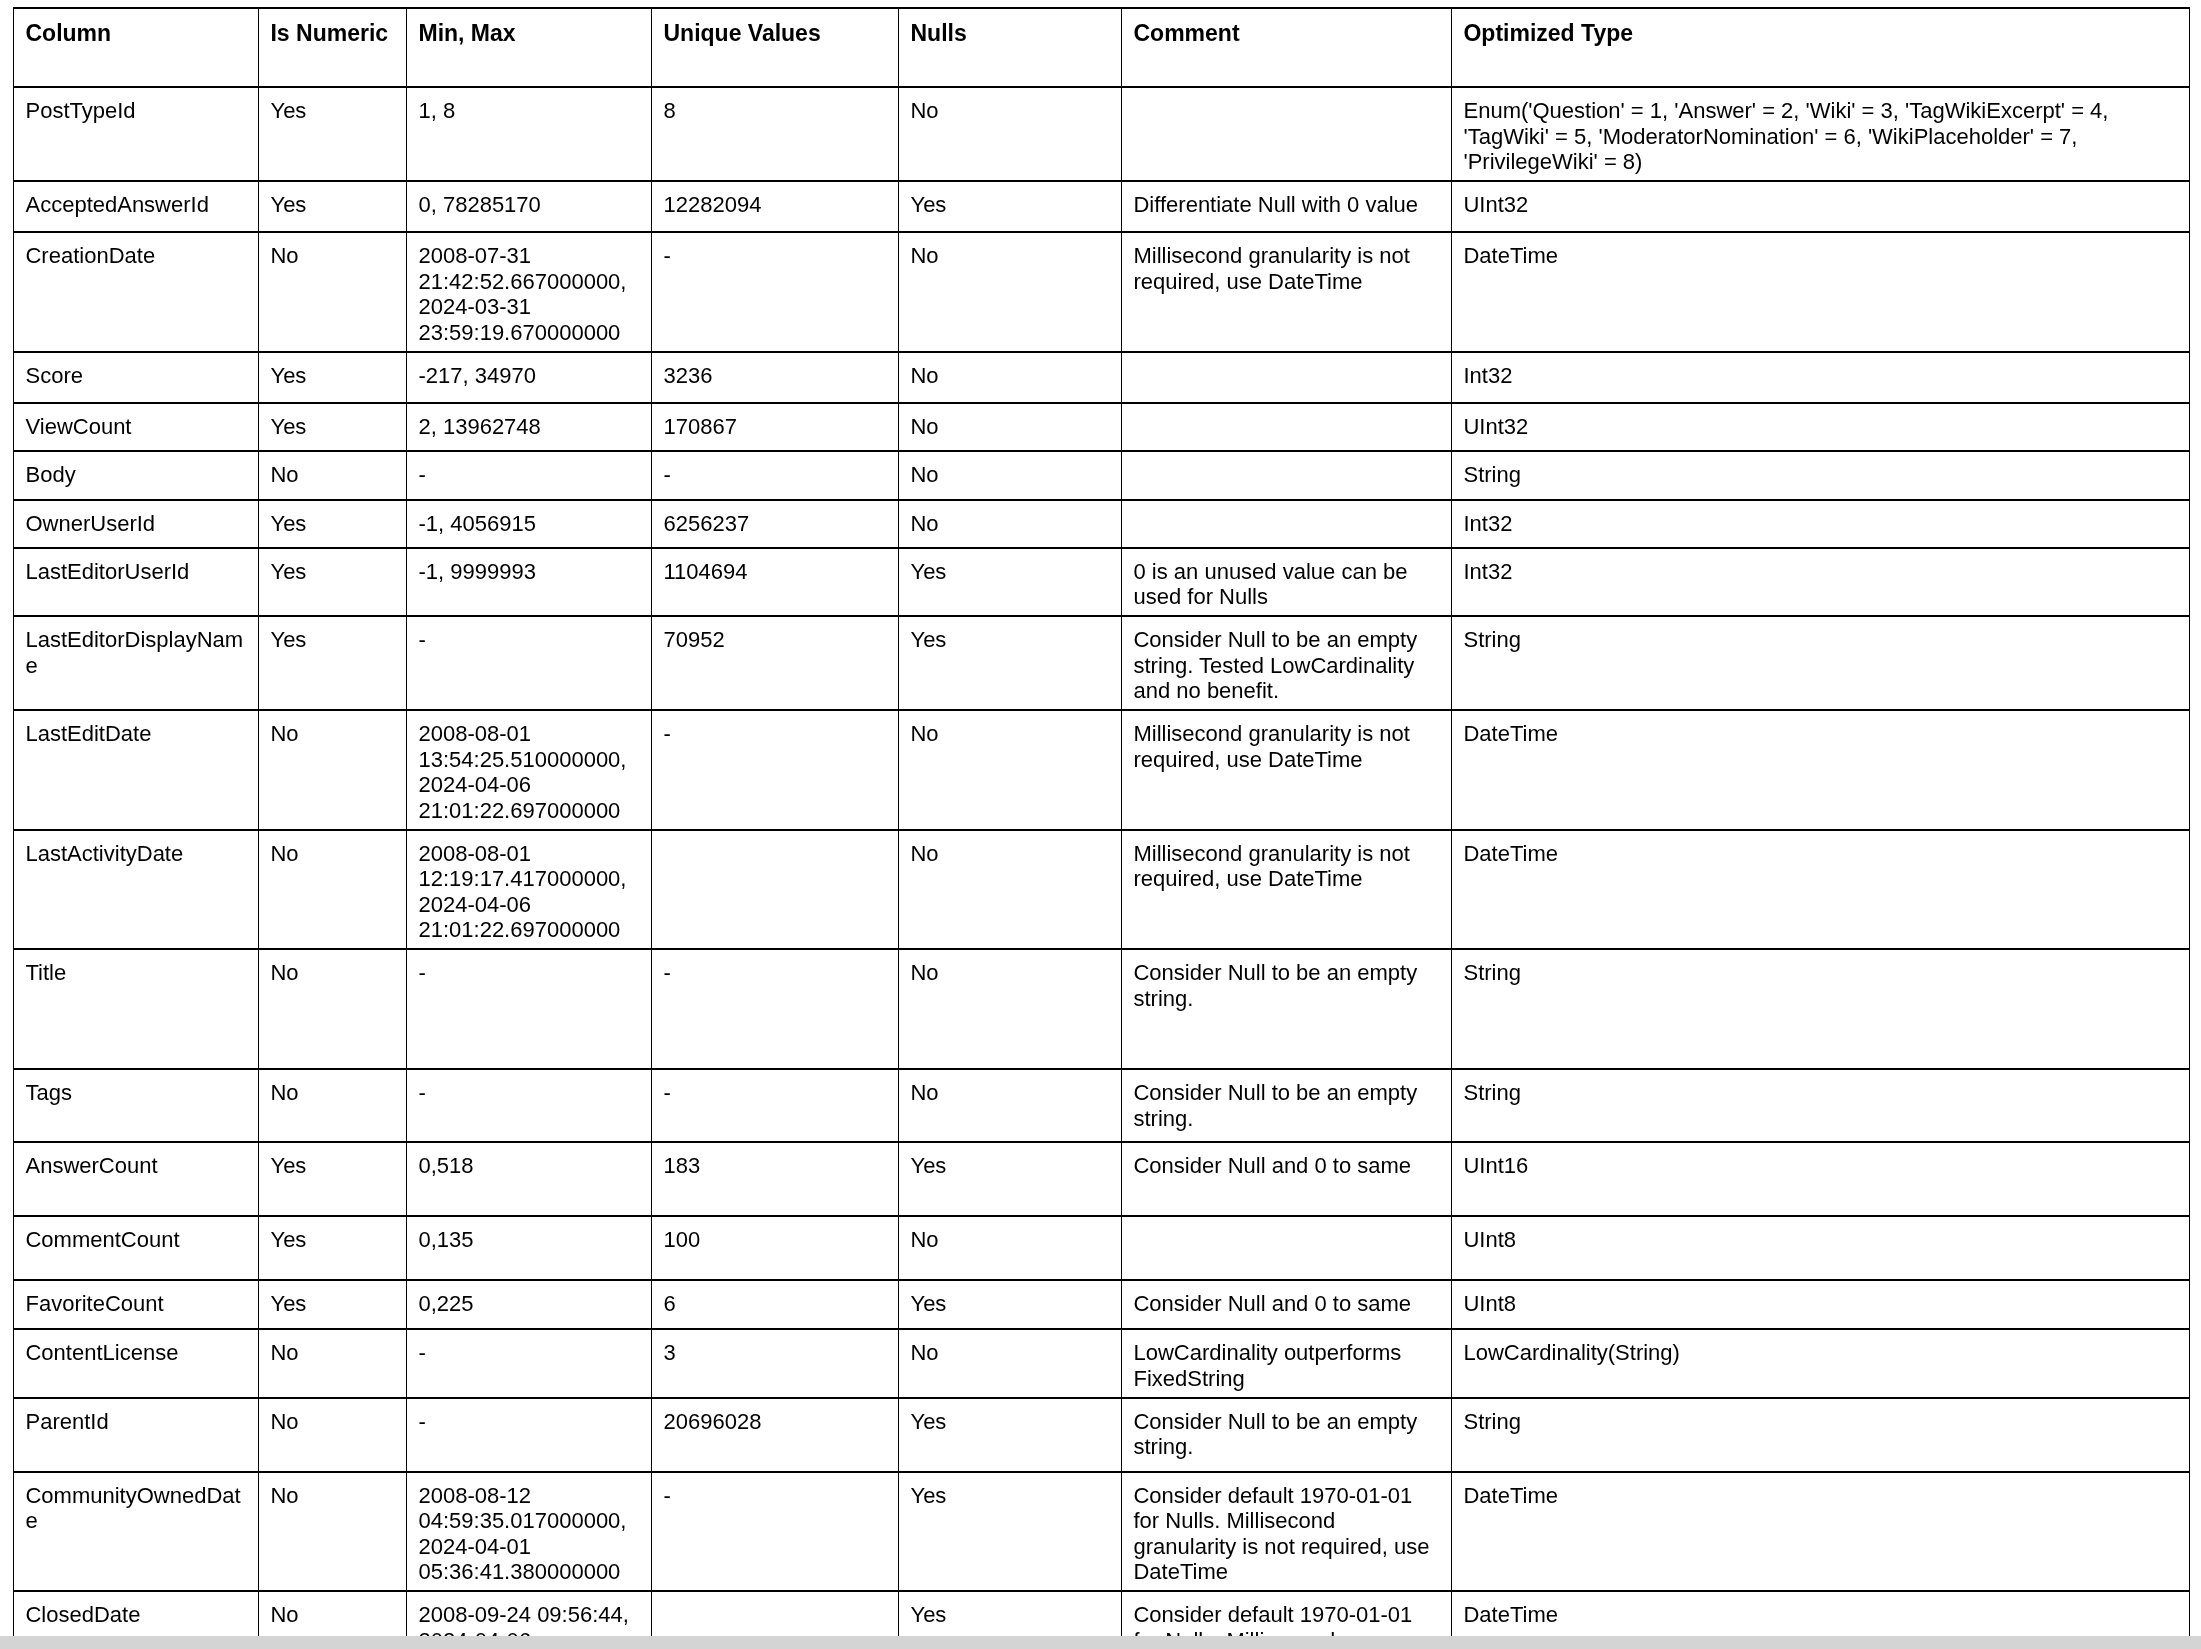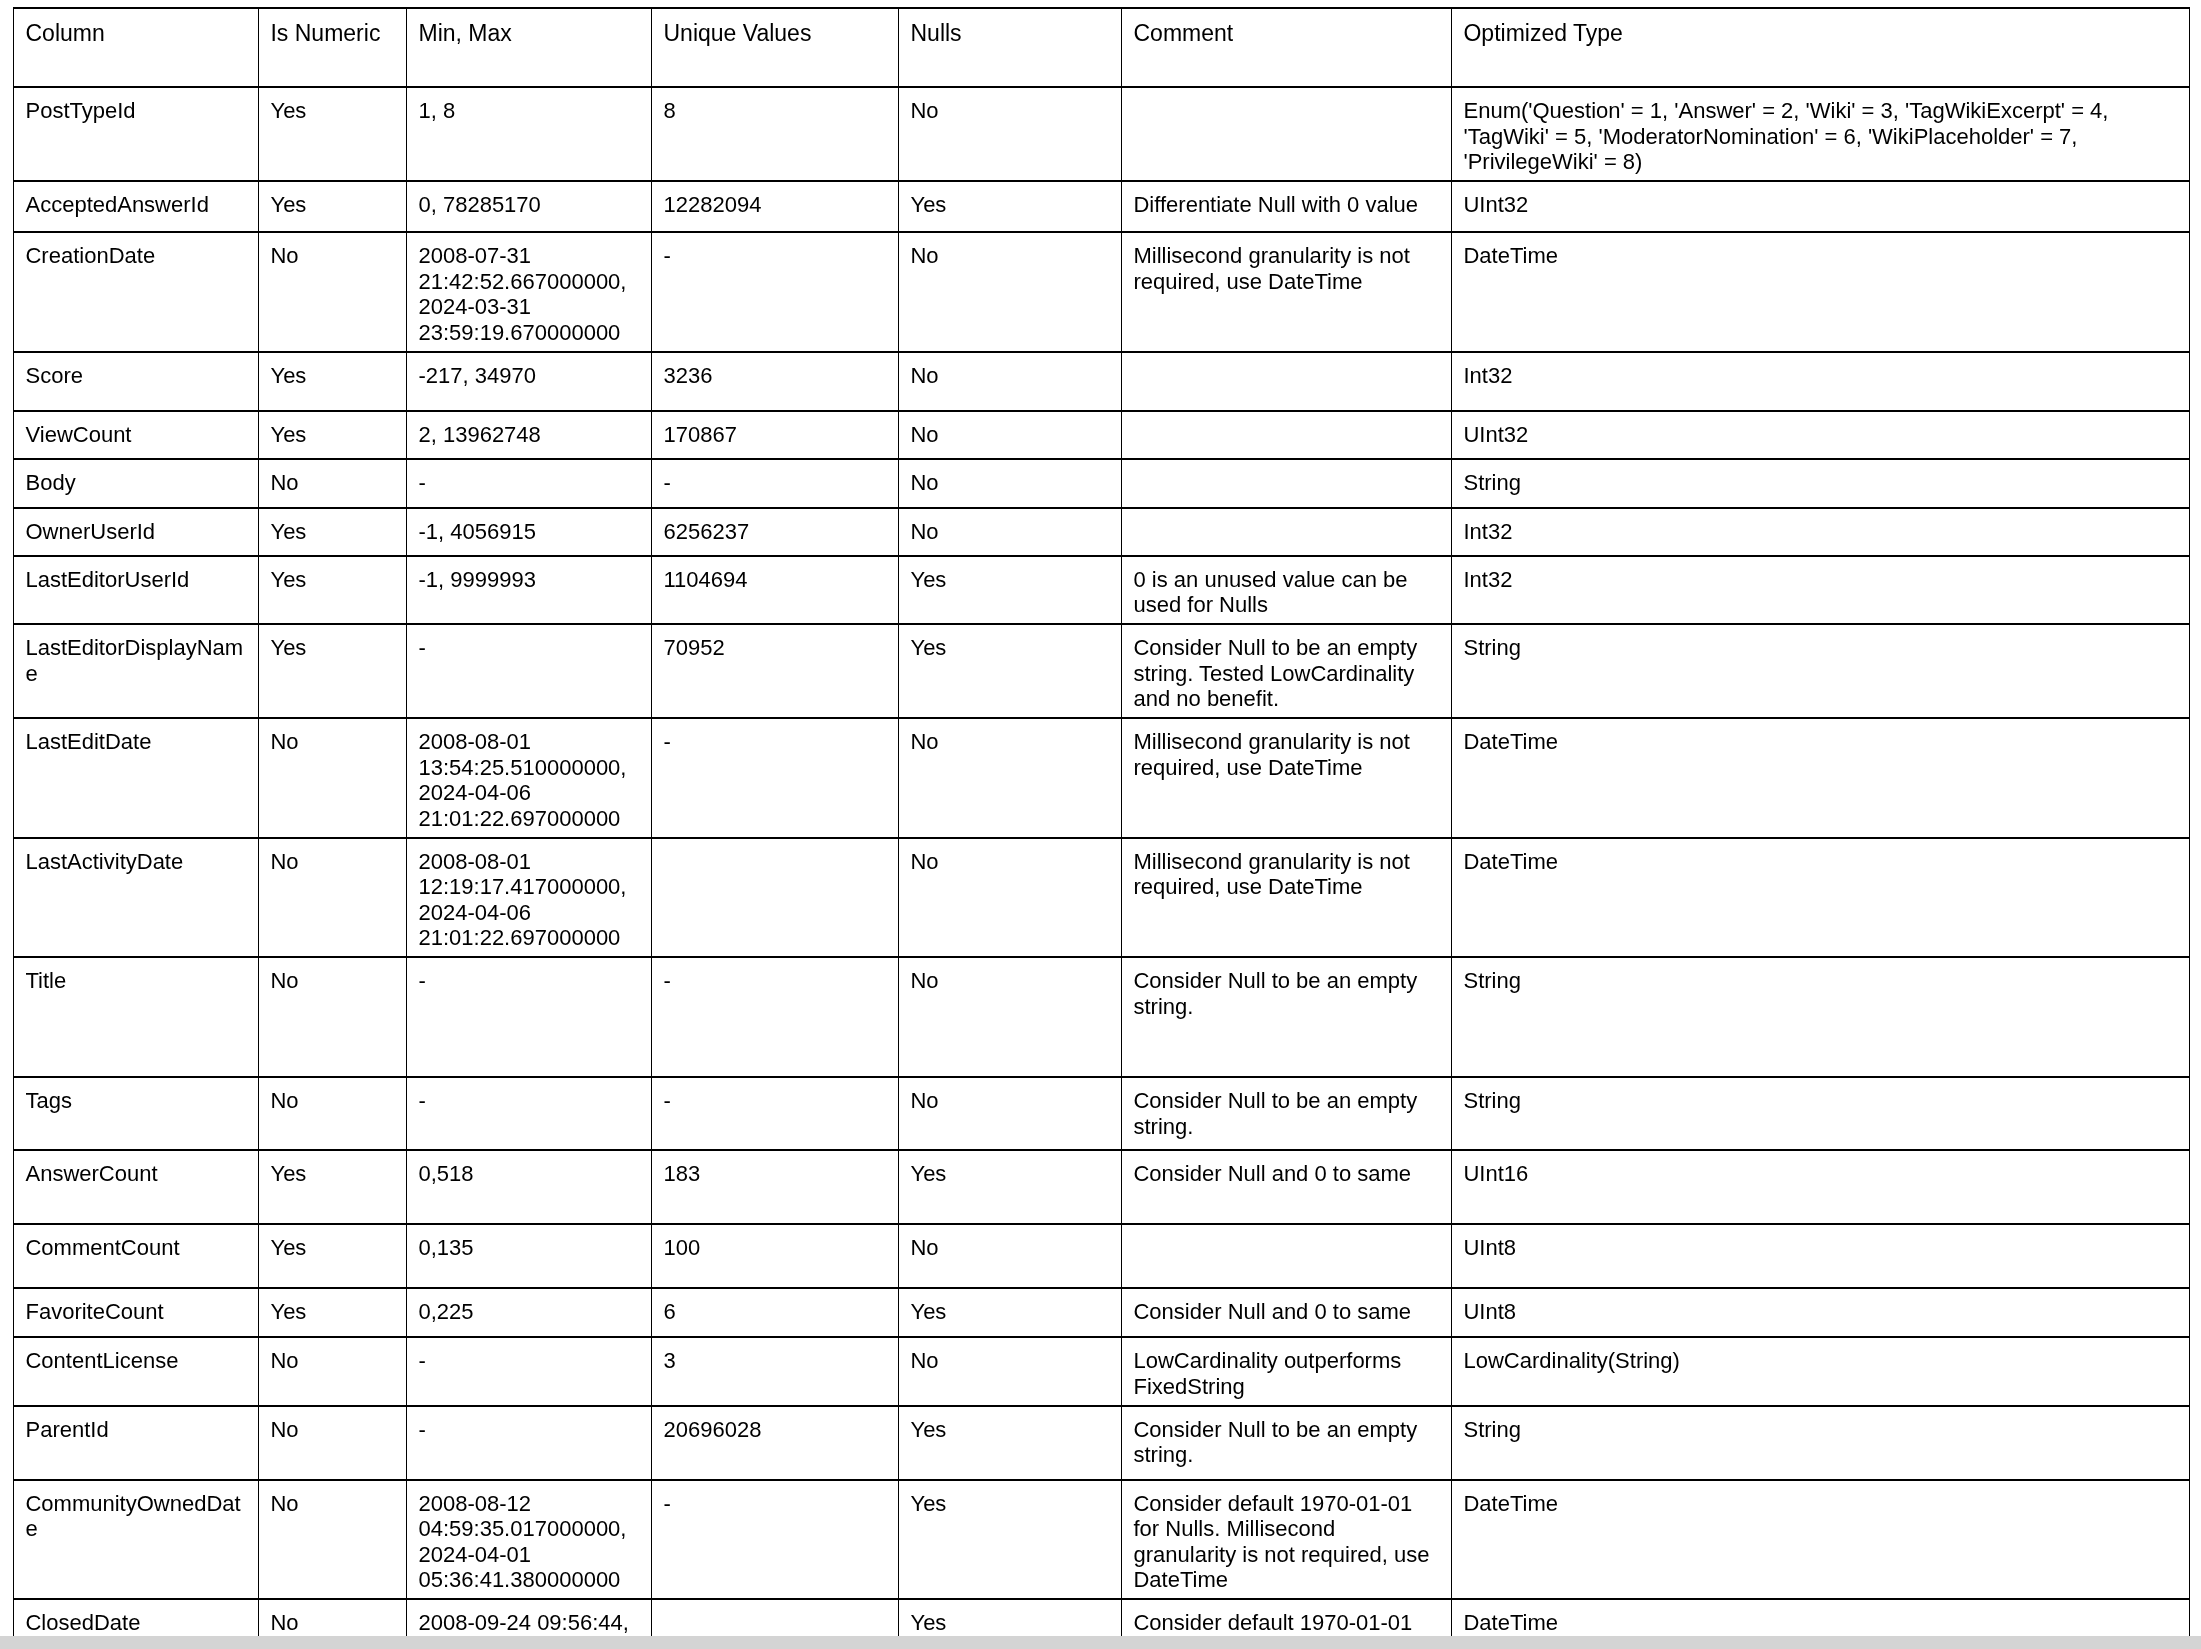--- a/index.html
+++ b/index.html
@@ -27,32 +27,32 @@
     border-bottom-width: 2.7px;
     vertical-align: top;
     text-align: left;
     padding: 10px 11.8px 5.5px 11.8px;
     overflow: hidden;
     word-wrap: break-word;
   }
   th {
     font-size: 23px;
     line-height: 28px;
-    font-weight: normal;
+    font-weight: bold;
   }
   td {
     font-size: 22px;
     line-height: 25.5px;
     font-weight: normal;
   }
   thead tr { height: 79px; }
   tbody tr:nth-child(1)  { height: 75px; }
   tbody tr:nth-child(2)  { height: 51px; margin-left: 24px; }
   tbody tr:nth-child(3)  { height: 115px; }
-  tbody tr:nth-child(4)  { height: 59px; }
+  tbody tr:nth-child(4)  { height: 51px; }
   tbody tr:nth-child(5)  { height: 48px; }
   tbody tr:nth-child(6)  { height: 49px; }
   tbody tr:nth-child(7)  { height: 48px; }
   tbody tr:nth-child(8)  { height: 48px; }
   tbody tr:nth-child(9)  { height: 73px; }
   tbody tr:nth-child(10) { height: 96px; padding-left: 16px; }
   tbody tr:nth-child(11) { height: 119px; }
   tbody tr:nth-child(12) { height: 120px; padding-left: 33px; }
   tbody tr:nth-child(13) { height: 73px; }
   tbody tr:nth-child(14) { height: 74px; }

